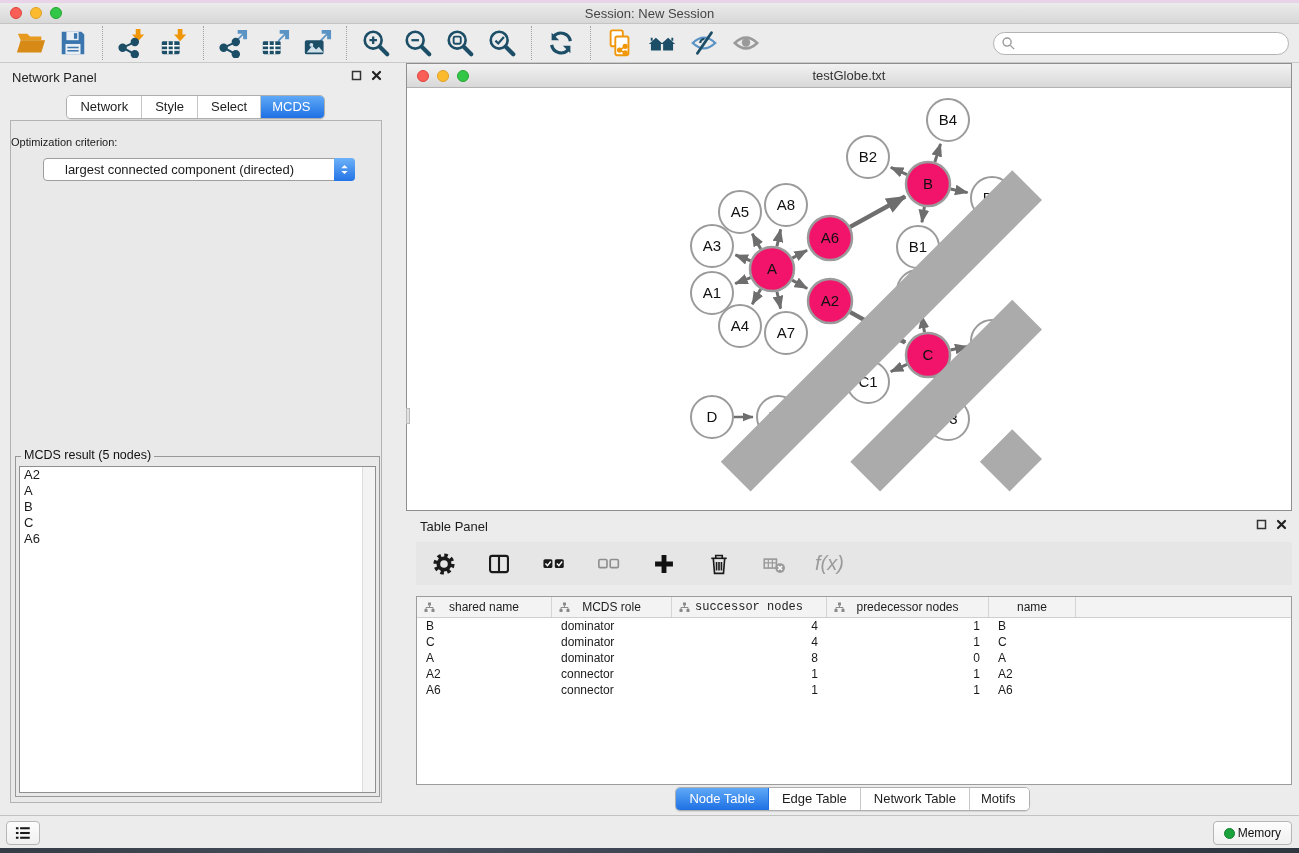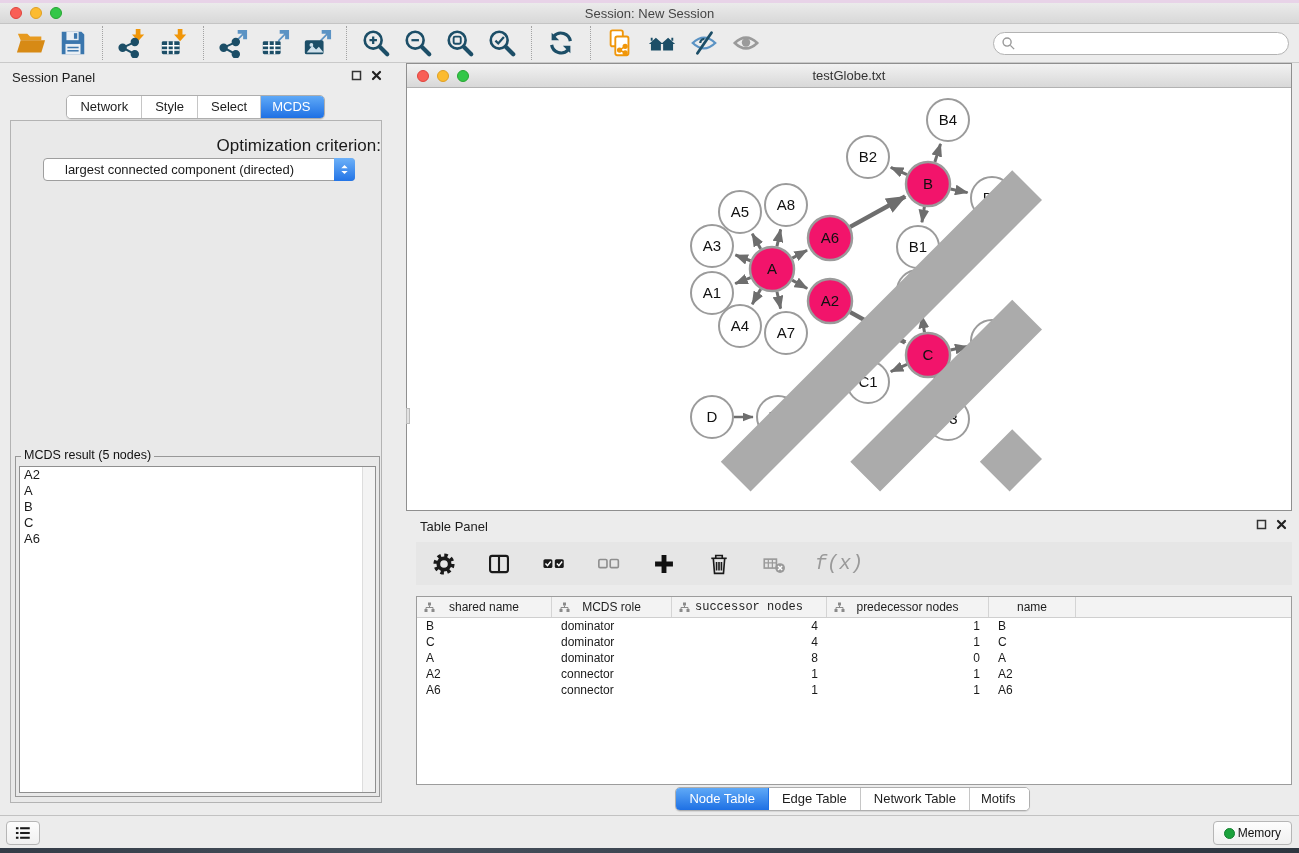--- a/index.html
+++ b/index.html
@@ -35,21 +35,21 @@
   .seg .tab:last-child { border-right:none;padding-left:11px; }
   .seg .tab.selected { background:linear-gradient(#5fa9f7,#1e70e4); color:#fff; border-right-color:#1e70e4; }
 
   
   .control-panel { position:absolute; top:63px; left:0; width:391px; height:752px; background:#ececec; }
   .cp-title { position:absolute; top:7px; left:12px; font-size:13px; color:#1d1d1d; }
   .winbtns { position:absolute; top:7px; right:9px; display:flex; gap:9px; align-items:center; }
   .winbtns svg { width:11px; height:11px; }
   .cp-tabs { position:absolute; top:32px; width:100%; text-align:center; }
   .cp-content { position:absolute; top:57px; left:10px; right:9px; bottom:12px; border:1px solid #b3b3b3; background:#e9e9e9; }
-  .criterion-label { position:absolute; top:15px; width:100%; text-align:right; font-size:17px; }
+  .criterion-label { position:absolute; top:15px; width:100%; text-align:left; font-size:11px; }
   .cp-select { position:absolute; top:37px; left:32px; right:26px; height:23px; background:#fff;
     border:1px solid #9e9e9e; border-radius:4px; font-size:13px; line-height:21px; padding-left:21px; }
   .cp-select .stepper { position:absolute; right:-1px; top:-1px; width:21px; height:23px; border-radius:0 4px 4px 0;
     background:linear-gradient(#6db1f8,#2374e6); display:flex; align-items:center; justify-content:center; }
   .cp-buttons { position:absolute; top:70px; width:100%; display:flex; justify-content:center; gap:14px; }
   .btn { font-size:13px; padding:2px 16px; height:23px; background:linear-gradient(#ffffff,#f2f2f2);
     border:1px solid #a8a8a8; border-radius:4px; color:#1d1d1d; font-family:"Liberation Sans", sans-serif; }
   .groupbox { position:absolute; top:335px; left:4px; right:1px; bottom:5px; border:1px solid #989898; }
   .groupbox .legend { position:absolute; top:-9px; left:5px; background:#e9e9e9; padding:0 3px; font-size:12.5px; color:#111; }
   .mcds-list { position:absolute; left:3px; right:3px; top:9px; bottom:3px; background:#fff; border:1px solid #8f8f8f; overflow:hidden; }
@@ -67,21 +67,21 @@
   .edge-handle-left { position:absolute; left:-1px; top:344px; width:4px; height:16px; border:1px solid #bbb; background:#e2e2e2; }
   .bottom-handle { position:absolute; left:437px; top:446px; width:13px; height:7px; background:#d6d6d6; border:1px solid #b0b0b0; border-radius:2px; }
 
   
   .table-panel { position:absolute; left:406px; top:512px; width:893px; height:303px; background:#ececec; }
   .tp-title { position:absolute; top:7px; left:14px; font-size:13px; color:#1d1d1d; }
   .tp-toolbar { position:absolute; top:30px; left:10px; right:7px; height:43px; background:#e6e6e6;
     display:flex; align-items:center; padding-left:14px; gap:27px; }
   .tp-toolbar .ti { width:28px; height:28px; display:flex; align-items:center; justify-content:center; }
   .tp-toolbar .ti svg { width:26px; height:26px; }
-  .fx { font-family:Liberation Mono, monospace; font-style:italic; font-size:20px; color:#9a9a9a; }
+  .fx { font-family:Liberation Sans, sans-serif; font-style:italic; font-size:20px; color:#9a9a9a; }
   .tp-table { position:absolute; top:84px; left:10px; right:7px; bottom:30px; background:#fff; border:1px solid #9c9c9c; overflow:hidden; }
   .t-head { display:flex; height:21px; background:#f3f3f3; border-bottom:1px solid #cfcfcf; }
   .th { position:relative; display:flex; align-items:center; justify-content:center; font-size:12px; color:#1d1d1d;
     border-right:1px solid #d4d4d4; flex:none; }
   .th .tree-ic { position:absolute; left:7px; top:5px; }
   .th.fill { flex:1; border-right:none; }
   .tr { display:flex; height:16px; }
   .td { font-size:12px; line-height:16px; padding:0 9px; flex:none; overflow:hidden; white-space:nowrap; }
   .td.right { text-align:right; }
   .tp-tabs { position:absolute; bottom:4px; width:100%; text-align:center; }
@@ -252,21 +252,21 @@
     <div class="search-wrap">
       <svg viewBox="0 0 16 16">
         <circle cx="6.5" cy="6.5" r="4.3" fill="none" stroke="#9a9a9a" stroke-width="1.5"></circle>
         <path d="M10 10l4 4" stroke="#9a9a9a" stroke-width="1.5"></path>
       </svg>
       <input type="text" placeholder="" style="">
     </div>
   </div>
 
   <div class="control-panel">
-    <div class="cp-title">Session Panel</div>
+    <div class="cp-title">Network Panel</div>
     <div class="winbtns">
       <svg viewBox="0 0 11 11">
         <rect x="1.5" y="1.5" width="8" height="8" fill="none" stroke="#333" stroke-width="1.5"></rect>
       </svg>
       <svg viewBox="0 0 11 11">
         <path d="M2 2l7 7M9 2L2 9" stroke="#222" stroke-width="2.2" stroke-linecap="round"></path>
       </svg>
     </div>
     <div class="cp-tabs">
       <span class="seg" id="cp-tabs">

